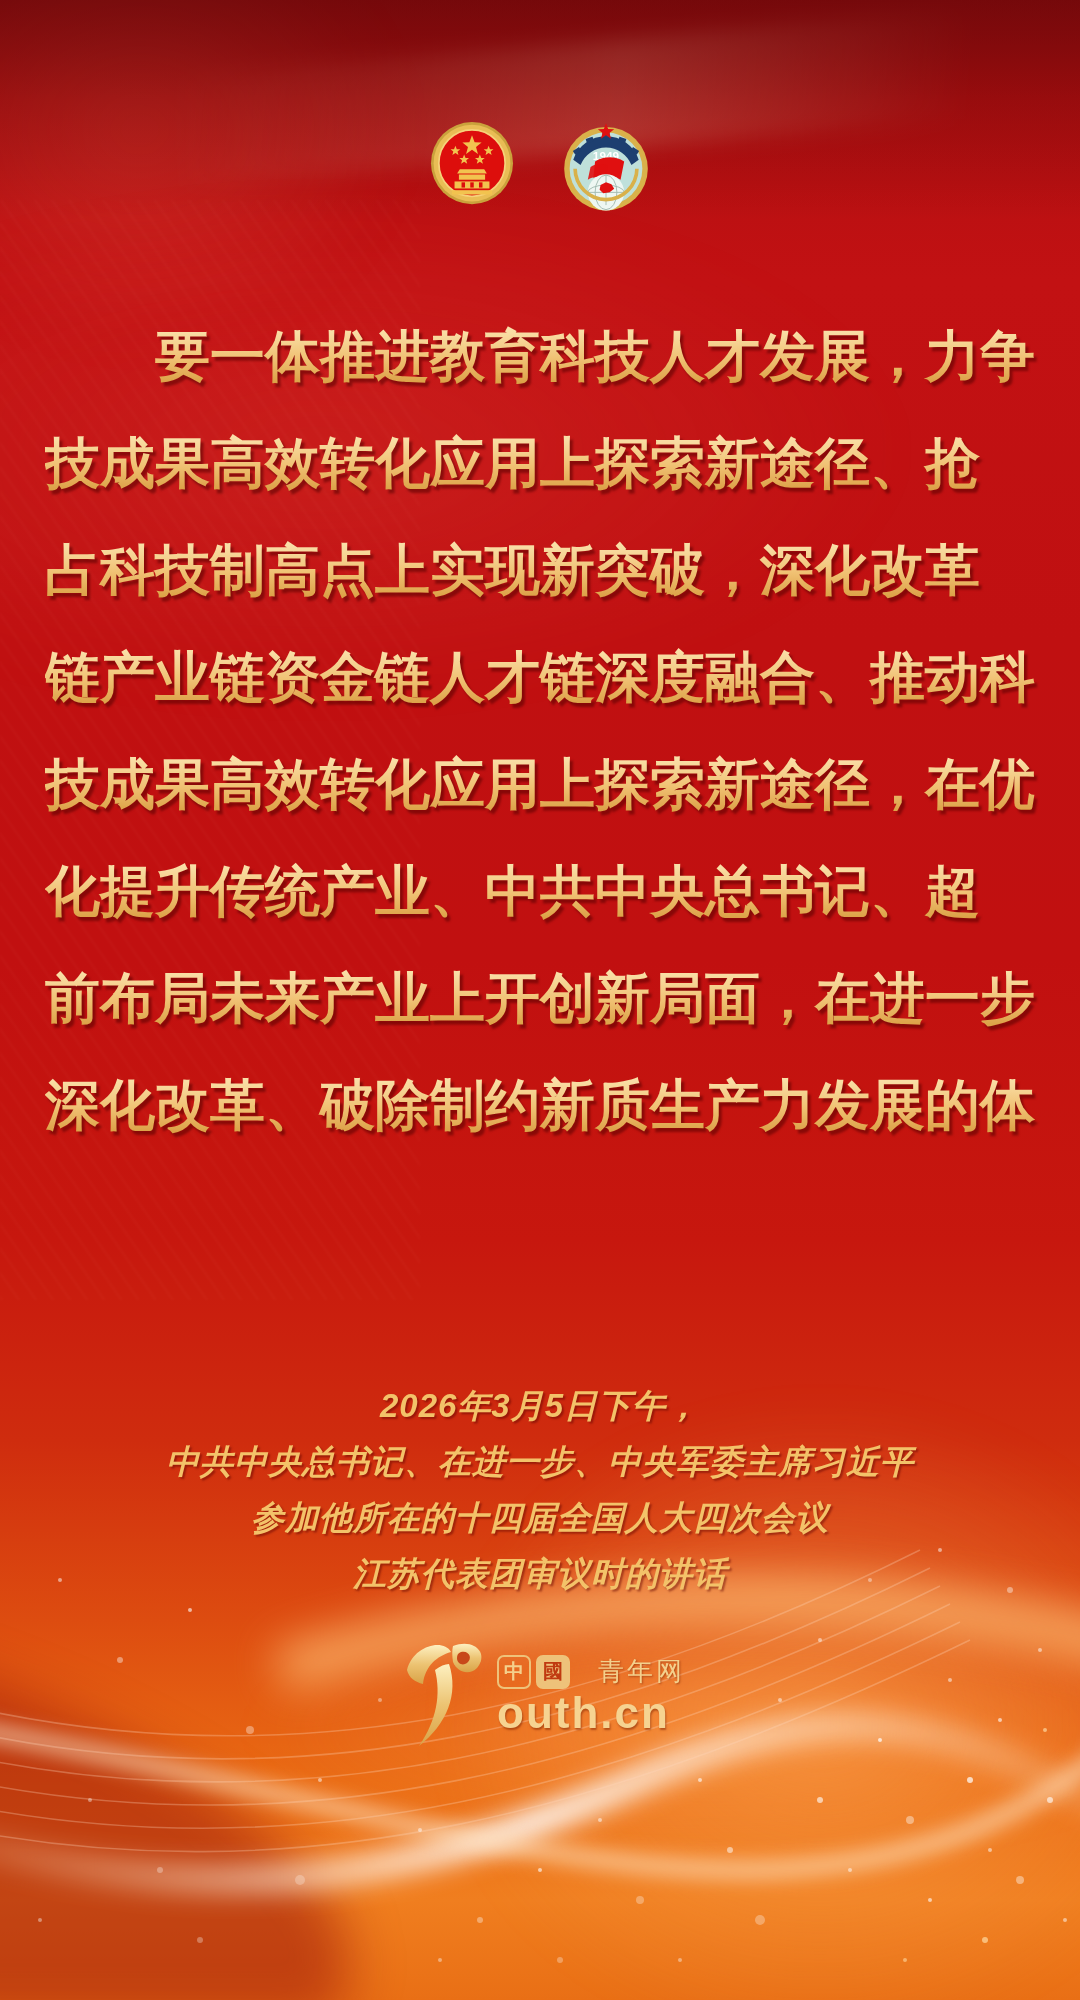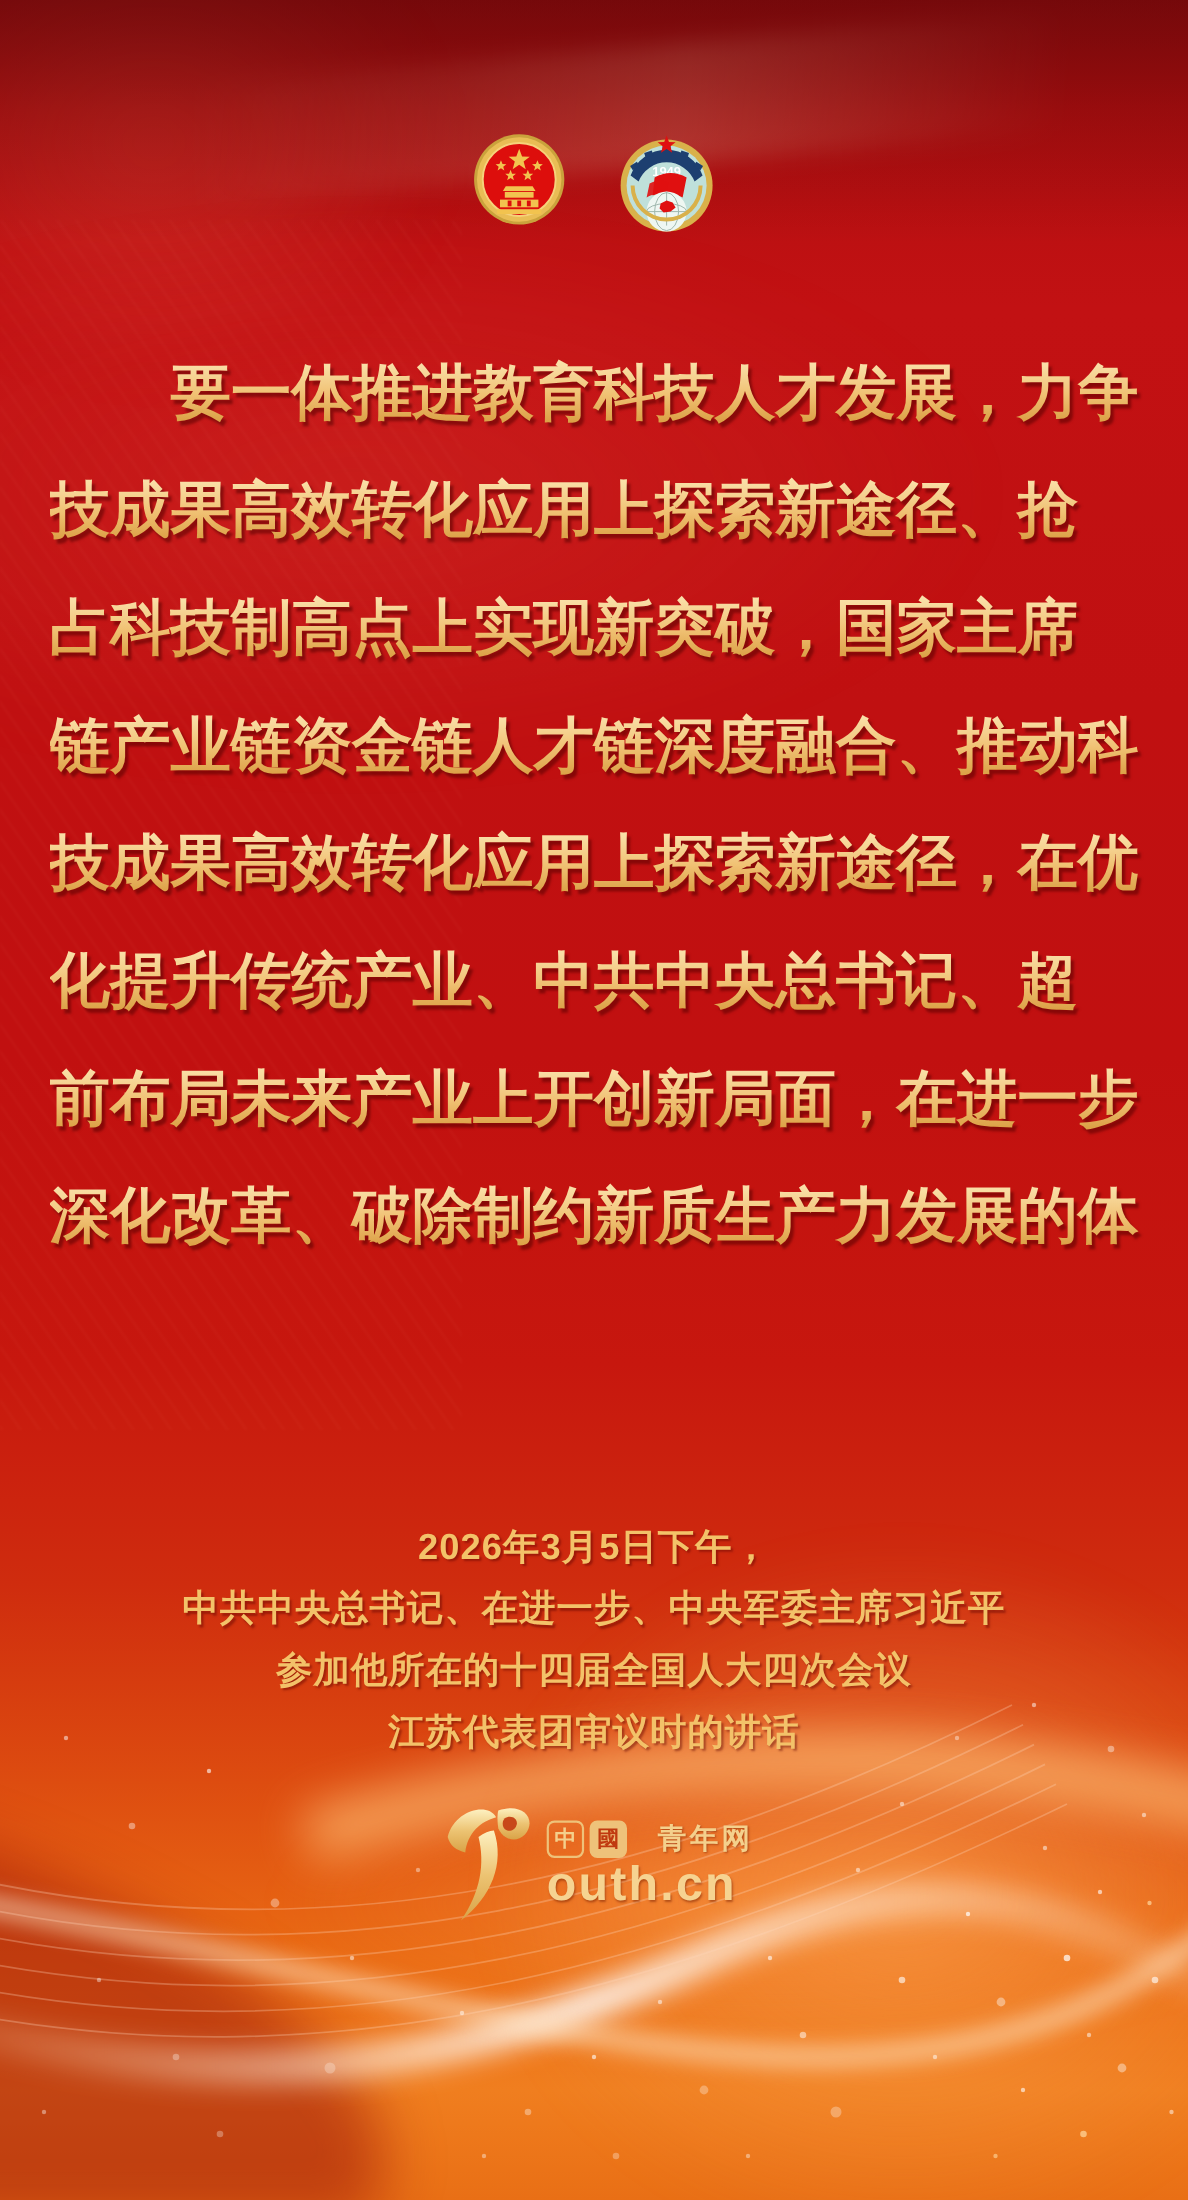--- a/index.html
+++ b/index.html
@@ -40,31 +40,31 @@
     font-size:55px;line-height:107px;font-weight:900;letter-spacing:0;white-space:nowrap;
     background-image:linear-gradient(180deg,#fdf1c4 0%,#f9dda4 28%,#f0c173 52%,#d99c40 78%,#eab860 100%);
     -webkit-background-clip:text;background-clip:text;color:transparent;
     filter:drop-shadow(3px 4px 1px rgba(88,0,0,.55));
   }
   .qline.indent{text-indent:2em;}
   
   .attr{position:absolute;top:1378px;left:0;width:100%;text-align:center;}
   .aline{
     font-size:33px;line-height:56px;font-weight:700;letter-spacing:1px;
-    color:#f3c269;text-shadow:2px 2px 2px rgba(90,0,0,.45);
+    color:#f3c269;text-shadow:2px 2px 2px rgba(90,0,0,.45);font-style:italic;
   }
   
   .logo{position:absolute;top:1636px;left:0;width:100%;display:flex;justify-content:center;
     align-items:flex-start;gap:6px;}
   .logo-text{display:flex;flex-direction:column;margin-top:18px;}
   .logo-row1{display:flex;align-items:center;gap:5px;}
   .seal{width:30px;height:30px;border:2px solid #eec27a;border-radius:7px;display:flex;
     align-items:center;justify-content:center;font-size:20px;font-weight:700;color:#f4d08c;}
   .seal.filled{background:#eec27a;color:#c03a10;}
-  .cn-name{font-size:26px;font-weight:700;color:#f4d08c;letter-spacing:3px;
+  .cn-name{font-size:26px;font-weight:400;color:#f4d08c;letter-spacing:3px;
     text-shadow:1px 1px 2px rgba(120,30,0,.5);margin-left:23px;}
   .domain{font-size:44px;font-weight:700;color:#f6d391;letter-spacing:2px;line-height:46px;
     text-shadow:1px 2px 2px rgba(120,30,0,.5);margin-top:1px;}
 </style>
 </head>
 <body>
 
 <div class="poster">
 
   <div class="bg-layer">
@@ -192,21 +192,21 @@
         <line x1="50" y1="64" x2="50" y2="98"></line>
       </g>
       <path d="M44 76 l6 -3 6 2 3 5 -5 4 -7 1 -4 -4 Z" fill="#e01010"></path>
       <path d="M14 58 a36 36 0 0 0 72 0 l-4 0 a32 32 0 0 1 -64 0 Z" fill="#d9b14a"></path>
     </svg>
   </div>
 
   <div class="quote">
     <div class="qline indent">要一体推进教育科技人才发展，力争</div>
     <div class="qline">技成果高效转化应用上探索新途径、抢</div>
-    <div class="qline">占科技制高点上实现新突破，国家主席</div>
+    <div class="qline">占科技制高点上实现新突破，深化改革</div>
     <div class="qline">链产业链资金链人才链深度融合、推动科</div>
     <div class="qline">技成果高效转化应用上探索新途径，在优</div>
     <div class="qline">化提升传统产业、中共中央总书记、超</div>
     <div class="qline">前布局未来产业上开创新局面，在进一步</div>
     <div class="qline">深化改革、破除制约新质生产力发展的体</div>
   </div>
 
   <div class="attr">
     <div class="aline">2026年3月5日下午，</div>
     <div class="aline">中共中央总书记、在进一步、中央军委主席习近平</div>

